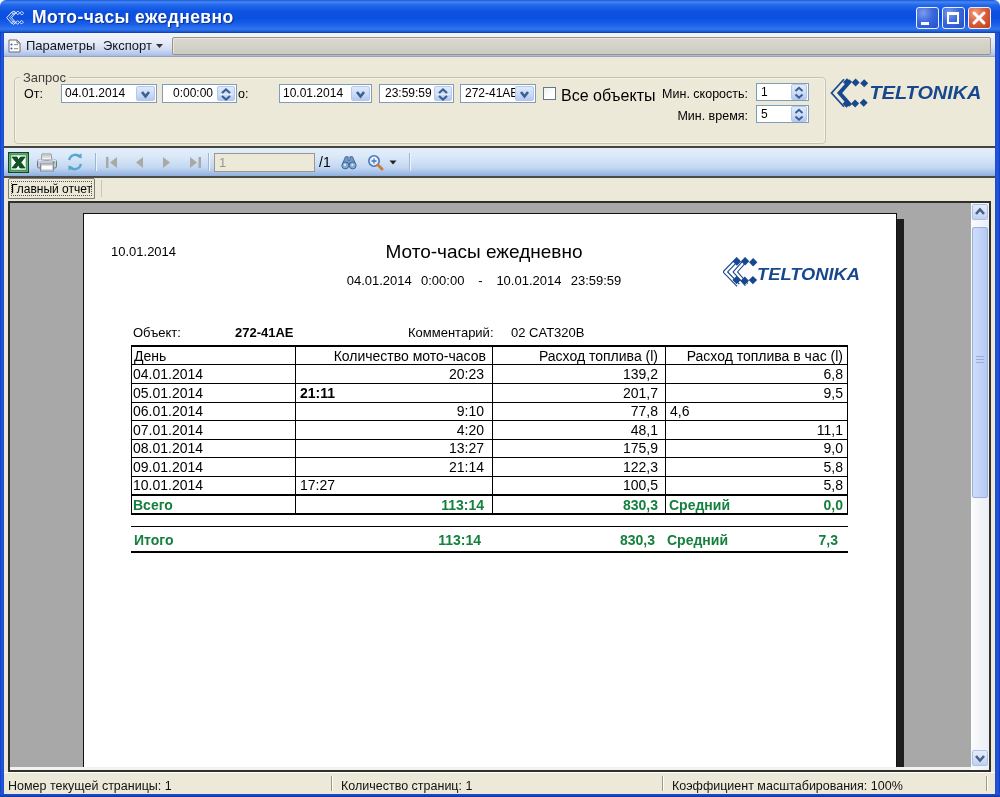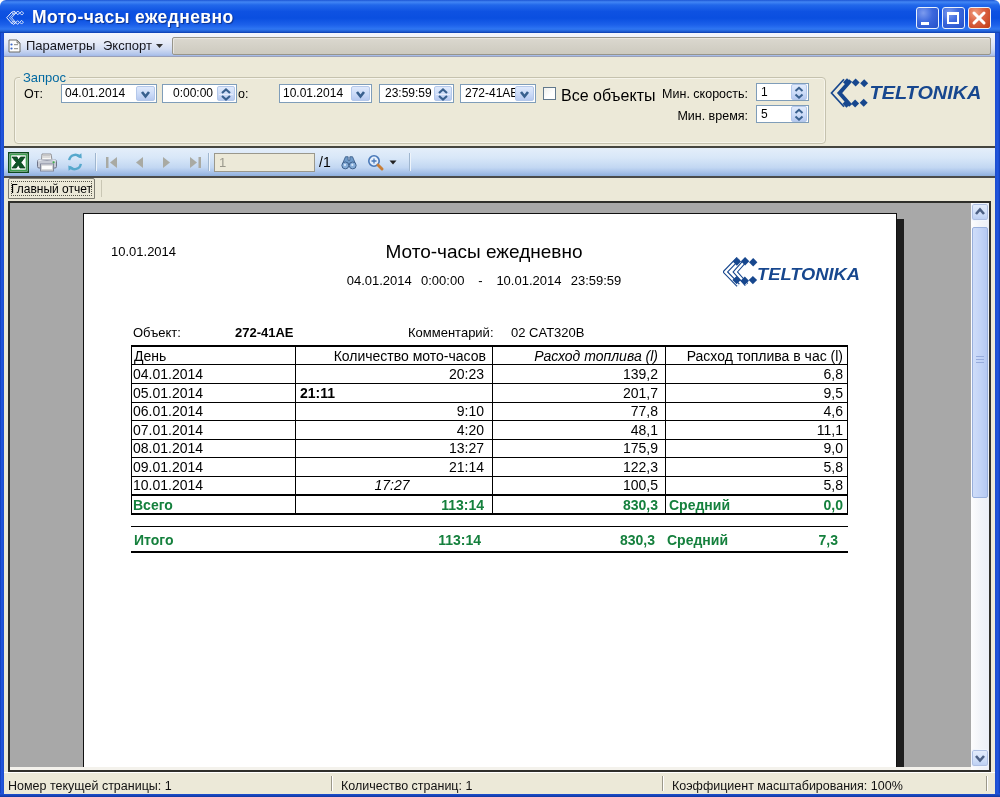--- a/index.html
+++ b/index.html
@@ -15,21 +15,21 @@
 #titletext{left:32px;top:7px;font-size:17.5px;font-weight:bold;color:#fff;letter-spacing:0.4px;text-shadow:1px 1px 1px rgba(10,40,120,0.8);}
 .wbtn{top:7px;width:23px;height:22px;border-radius:3px;border:1px solid #eaf2fc;box-sizing:border-box;}
 #btnmin,#btnmax{background:radial-gradient(circle at 30% 25%,#7c9bee 0%,#3c68dd 45%,#2450c8 100%);}
 #btnclose{background:radial-gradient(circle at 30% 25%,#f0a080 0%,#dd6547 40%,#c03a12 100%);}
 
 #menubar{left:4px;top:33px;width:991px;height:24px;background:linear-gradient(180deg,#f4f6fc 0%,#e6ebf8 40%,#d2dcf2 70%,#b3c6ec 92%,#a2b8e6 100%);border-bottom:1px solid #9aa0b8;box-sizing:border-box;}
 .mtext{top:38px;font-size:13px;color:#16161c;}
 #graybar{left:172px;top:37px;width:819px;height:18px;background:linear-gradient(180deg,#dbd8cf,#cdcabf);border:1px solid #97958a;border-radius:2px;box-sizing:border-box;box-shadow:inset 1px 1px 0 #e8e6df;}
 
 #gbox{left:14px;top:77px;width:812px;height:67px;border:1px solid #c5c2ae;border-radius:4px;box-sizing:border-box;box-shadow:inset 0 0 0 1px #f6f4ea;}
-#gboxlbl{left:20px;top:70px;font-size:13px;color:#0369a1;background:#ece9d8;padding:0 3px;}
+#gboxlbl{left:20px;top:70px;font-size:13px;color:#404040;background:#ece9d8;padding:0 3px;}
 .qlbl{font-size:12.5px;color:#000;}
 .fld{background:#fff;border:1px solid #7f9db9;box-sizing:border-box;font-size:12px;color:#000;}
 .dbtn{position:absolute;top:1px;width:19px;background:linear-gradient(180deg,#dfe9fb 0%,#cddcf8 50%,#b6c9f0 100%);border:1px solid #b4c8ea;border-radius:2px;box-sizing:border-box;}
 .sbtn{position:absolute;right:1px;width:17px;background:linear-gradient(180deg,#e0eafb 0%,#cddcf8 55%,#b6c9f0 100%);border:1px solid #b4c8ea;border-radius:2px;box-sizing:border-box;}
 
 #tbtop{left:4px;top:146px;width:991px;height:2px;background:#45453f;}
 #toolbar{left:4px;top:148px;width:991px;height:28px;background:linear-gradient(180deg,#e4eefa 0%,#d8e7f8 35%,#c2d7f2 70%,#a5c0e8 88%,#8fafdc 100%);}
 #tbbot{left:4px;top:176px;width:991px;height:2px;background:#4a4a48;}
 .tsep{position:absolute;top:153px;width:1px;height:18px;background:#9fb6cf;border-right:1px solid #eef4fb;}
 
@@ -280,48 +280,48 @@
 <div class="tline" style="left:131px;top:383px;width:717px;height:1px;"></div>
 <div class="tline" style="left:131px;top:402px;width:717px;height:1px;"></div>
 <div class="tline" style="left:131px;top:420px;width:717px;height:1px;"></div>
 <div class="tline" style="left:131px;top:439px;width:717px;height:1px;"></div>
 <div class="tline" style="left:131px;top:457px;width:717px;height:1px;"></div>
 <div class="tline" style="left:131px;top:476px;width:717px;height:1px;"></div>
 <div class="tline" style="left:131px;top:494px;width:717px;height:2px;"></div>
 
 <div class="abs t14" style="left:134px;top:349px;line-height:14px;">День</div>
 <div class="abs t14" style="left:300px;top:349px;width:186px;text-align:right;line-height:14px;">Количество&nbsp;мото-часов</div>
-<div class="abs t14" style="left:500px;top:349px;width:158px;text-align:right;line-height:14px;font-style:italic;">Расход топлива (l)</div>
+<div class="abs t14" style="left:500px;top:349px;width:158px;text-align:right;line-height:14px;">Расход топлива (l)</div>
 <div class="abs t14" style="left:670px;top:349px;width:173px;text-align:right;line-height:14px;">Расход топлива в час (l)</div>
 <div class="abs t14" style="left:133px;top:367px;line-height:14px;">04.01.2014</div>
 <div class="abs t14" style="left:300px;top:367px;width:184px;text-align:right;line-height:14px;">20:23</div>
 <div class="abs t14" style="left:500px;top:367px;width:158px;text-align:right;line-height:14px;">139,2</div>
 <div class="abs t14" style="left:670px;top:367px;width:173px;text-align:right;line-height:14px;">6,8</div>
 <div class="abs t14" style="left:133px;top:386px;line-height:14px;">05.01.2014</div>
 <div class="abs t14" style="left:300px;top:386px;width:184px;text-align:left;line-height:14px;font-weight:bold;">21:11</div>
 <div class="abs t14" style="left:500px;top:386px;width:158px;text-align:right;line-height:14px;">201,7</div>
 <div class="abs t14" style="left:670px;top:386px;width:173px;text-align:right;line-height:14px;">9,5</div>
 <div class="abs t14" style="left:133px;top:404px;line-height:14px;">06.01.2014</div>
 <div class="abs t14" style="left:300px;top:404px;width:184px;text-align:right;line-height:14px;">9:10</div>
 <div class="abs t14" style="left:500px;top:404px;width:158px;text-align:right;line-height:14px;">77,8</div>
-<div class="abs t14" style="left:670px;top:404px;width:173px;text-align:right;line-height:14px;">4,6</div>
+<div class="abs t14" style="left:670px;top:404px;width:173px;text-align:left;line-height:14px;">4,6</div>
 <div class="abs t14" style="left:133px;top:423px;line-height:14px;">07.01.2014</div>
 <div class="abs t14" style="left:300px;top:423px;width:184px;text-align:right;line-height:14px;">4:20</div>
 <div class="abs t14" style="left:500px;top:423px;width:158px;text-align:right;line-height:14px;">48,1</div>
 <div class="abs t14" style="left:670px;top:423px;width:173px;text-align:right;line-height:14px;">11,1</div>
 <div class="abs t14" style="left:133px;top:441px;line-height:14px;">08.01.2014</div>
 <div class="abs t14" style="left:300px;top:441px;width:184px;text-align:right;line-height:14px;">13:27</div>
 <div class="abs t14" style="left:500px;top:441px;width:158px;text-align:right;line-height:14px;">175,9</div>
 <div class="abs t14" style="left:670px;top:441px;width:173px;text-align:right;line-height:14px;">9,0</div>
 <div class="abs t14" style="left:133px;top:460px;line-height:14px;">09.01.2014</div>
 <div class="abs t14" style="left:300px;top:460px;width:184px;text-align:right;line-height:14px;">21:14</div>
 <div class="abs t14" style="left:500px;top:460px;width:158px;text-align:right;line-height:14px;">122,3</div>
 <div class="abs t14" style="left:670px;top:460px;width:173px;text-align:right;line-height:14px;">5,8</div>
 <div class="abs t14" style="left:133px;top:478px;line-height:14px;">10.01.2014</div>
-<div class="abs t14" style="left:300px;top:478px;width:184px;text-align:center;line-height:14px;font-style:italic;">17:27</div>
+<div class="abs t14" style="left:300px;top:478px;width:184px;text-align:left;line-height:14px;">17:27</div>
 <div class="abs t14" style="left:500px;top:478px;width:158px;text-align:right;line-height:14px;">100,5</div>
 <div class="abs t14" style="left:670px;top:478px;width:173px;text-align:right;line-height:14px;">5,8</div>
 
 <div class="abs t14b" style="left:133px;top:498px;line-height:14px;">Всего</div>
 <div class="abs t14b" style="left:300px;top:498px;width:184px;text-align:right;line-height:14px;">113:14</div>
 <div class="abs t14b" style="left:500px;top:498px;width:158px;text-align:right;line-height:14px;">830,3</div>
 <div class="abs t14b" style="left:669px;top:498px;line-height:14px;">Средний</div>
 <div class="abs t14b" style="left:670px;top:498px;width:173px;text-align:right;line-height:14px;">0,0</div>
 
 <div class="tline" style="left:131px;top:526px;width:717px;height:1px;"></div>

